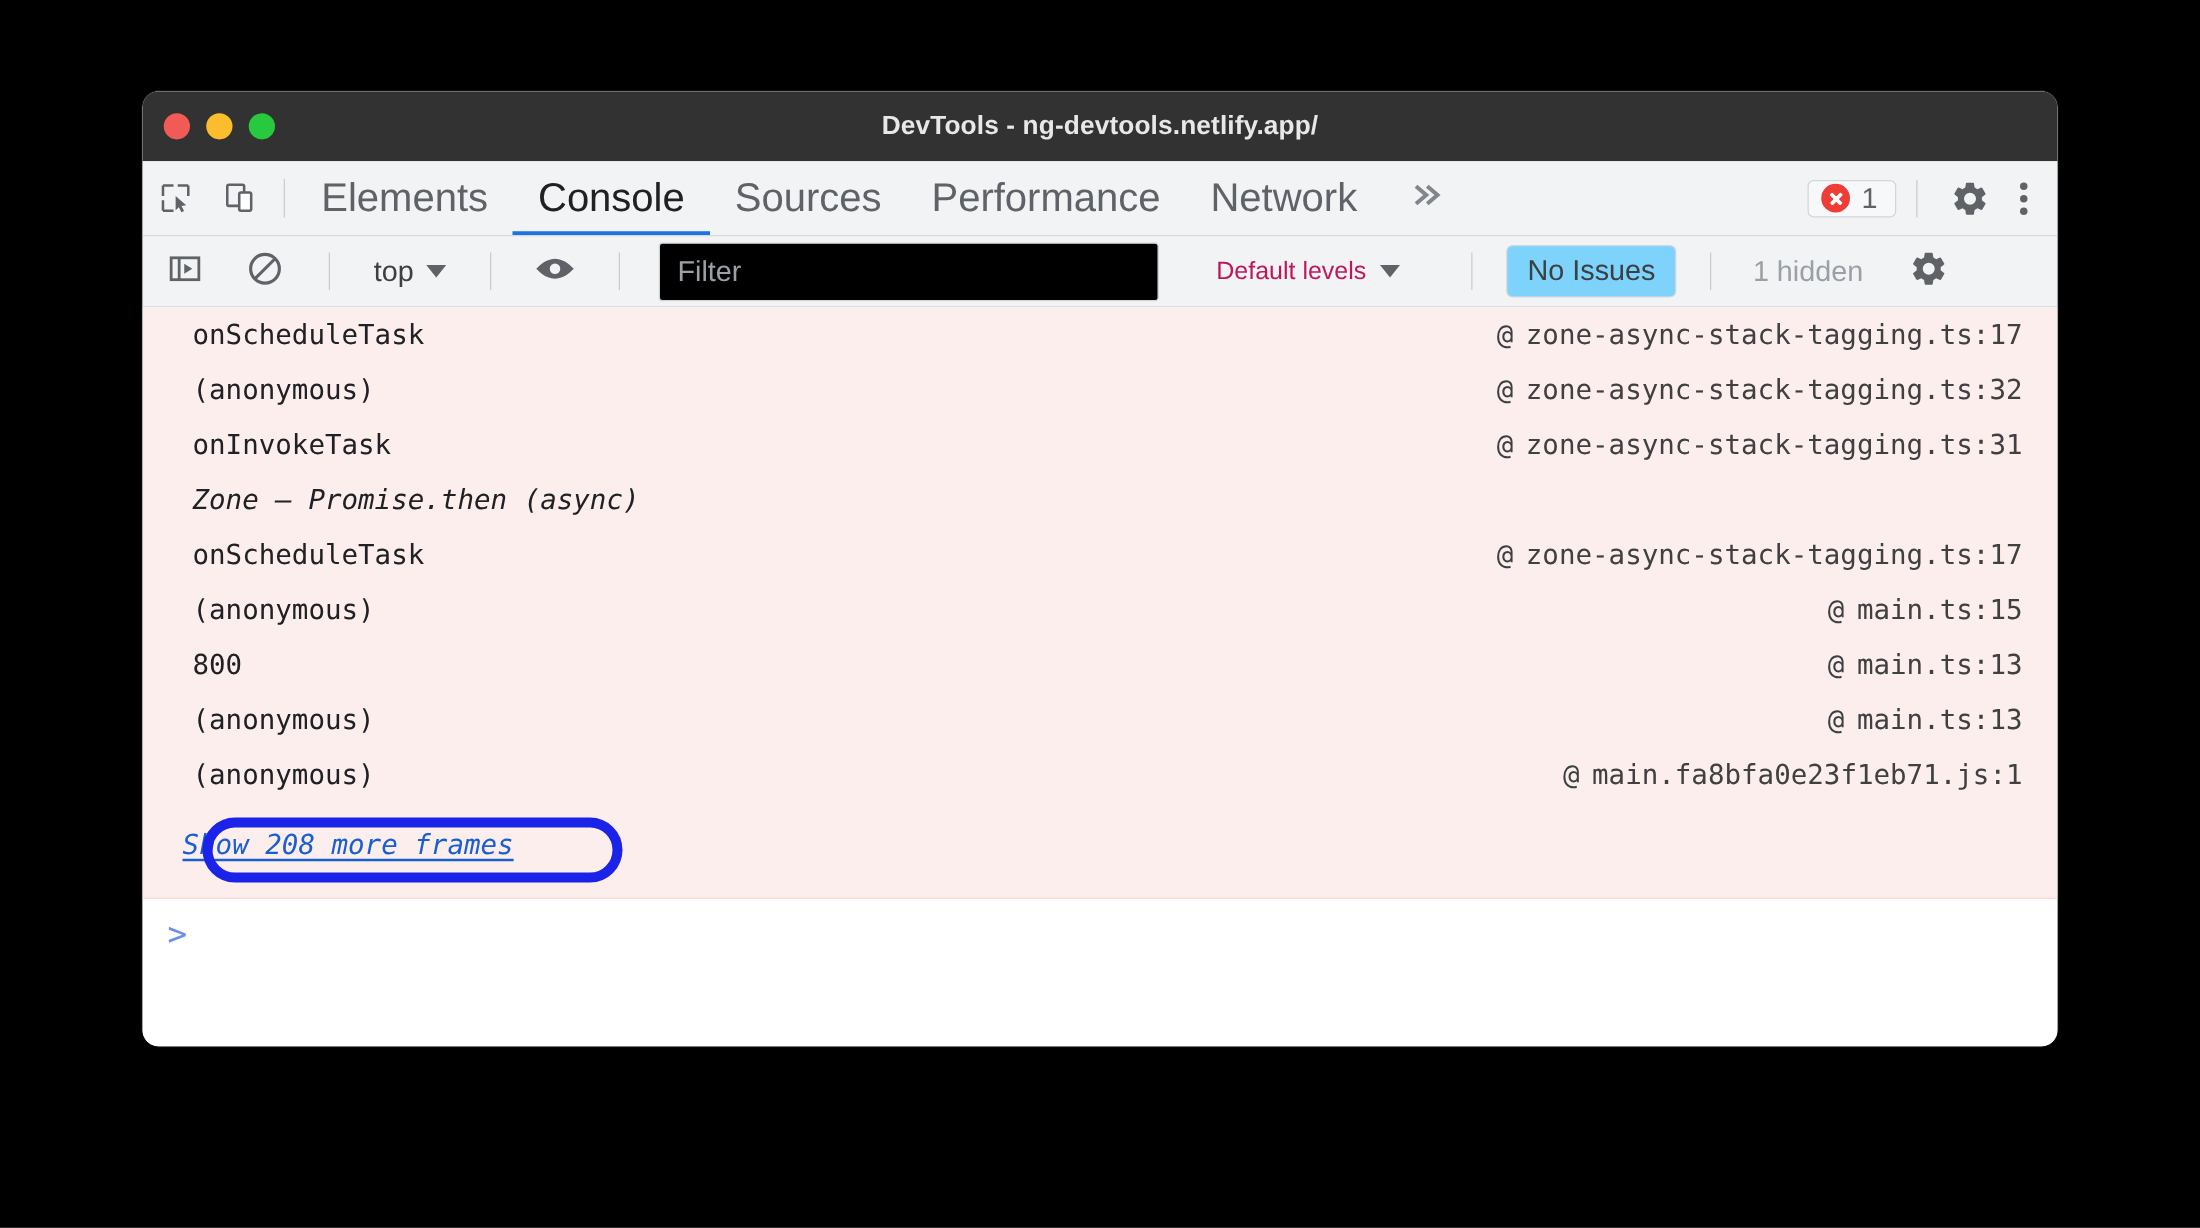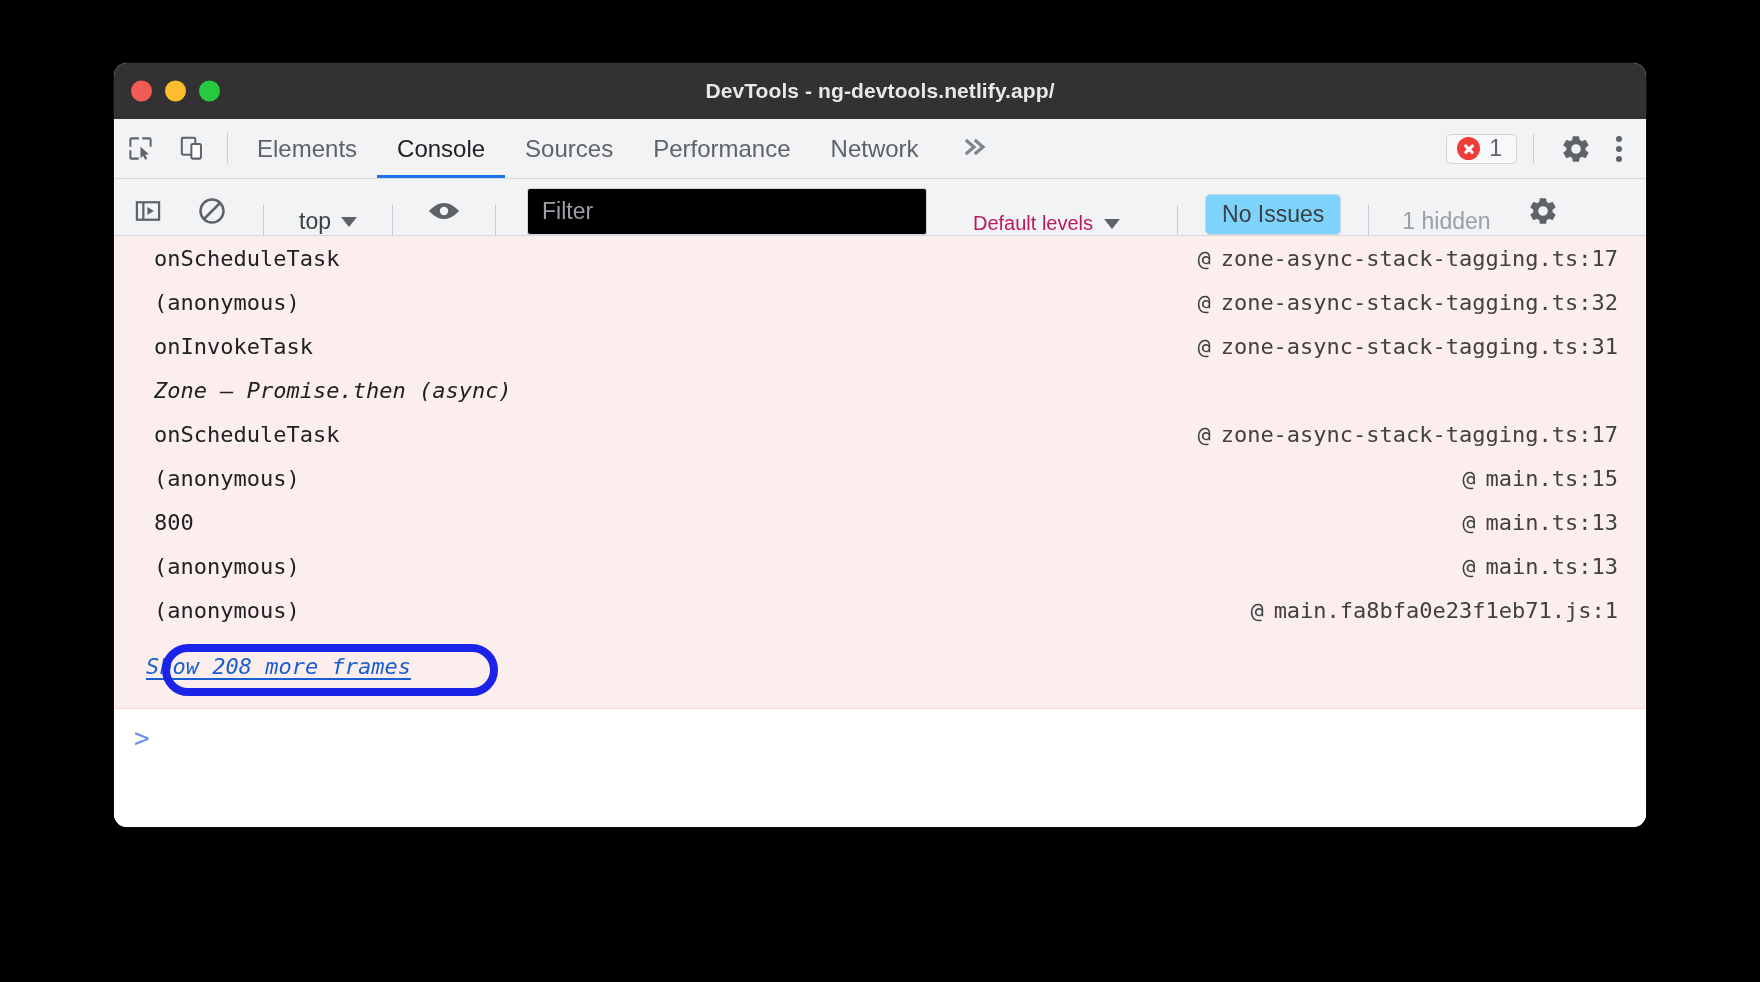--- a/index.html
+++ b/index.html
@@ -19,21 +19,21 @@
     position: relative;
     width: 1760px;
     height: 982px;
     background: #000000;
   }
 
   
   .window {
     position: absolute;
     left: 114px;
-    top: 63px;
+    top: 73px;
     width: 1532px;
     height: 764px;
     border-radius: 13px;
     overflow: hidden;
     box-shadow: 0 0 0 1px rgba(255,255,255,0.06);
     background: #ffffff;
   }
 
   
   .titlebar {
@@ -93,21 +93,21 @@
   }
   .tabs {
     display: flex;
     align-items: stretch;
     flex: 0 0 auto;
   }
   .tab {
     display: flex;
     align-items: center;
     padding: 0 20px;
-    font-size: 24px;
+    font-size: 32px;
     color: #5f6368;
     white-space: nowrap;
     position: relative;
     justify-content: flex-end;
   }
   .tab.active {
     color: #202124;
   }
   .tab.active::after {
     content: "";
@@ -182,21 +182,21 @@
     width: 6px; height: 6px; border-radius: 50%;
     background: #5f6368; display: block;
   }
 
   
   .consolebar {
     height: 56px;
     background: #f1f3f4;
     border-bottom: 1px solid #d5d8db;
     display: flex;
-    align-items: flex-end;
+    align-items: center;
     padding: 0 10px;
     gap: 16px;
   }
   .cb-iconbtn {
     width: 48px;
     height: 44px;
     display: flex;
     align-items: center;
     justify-content: center;
     flex: 0 0 auto;

